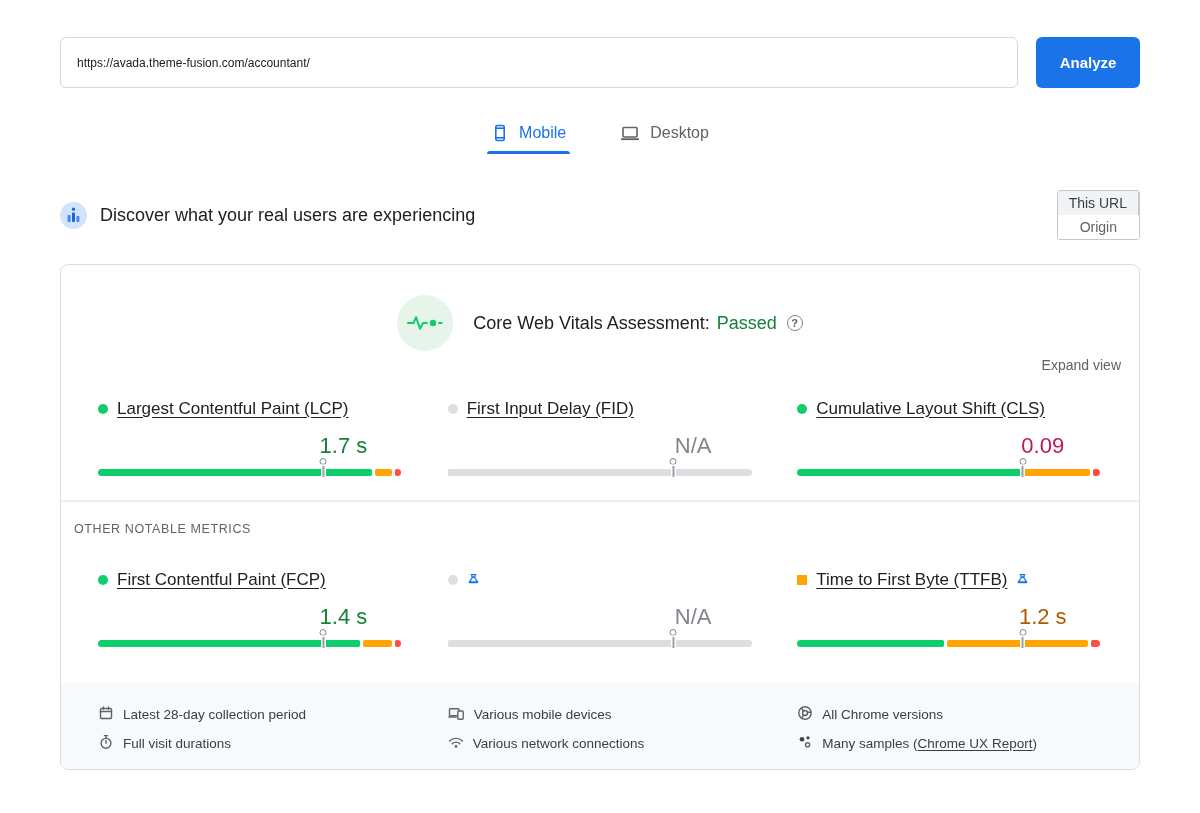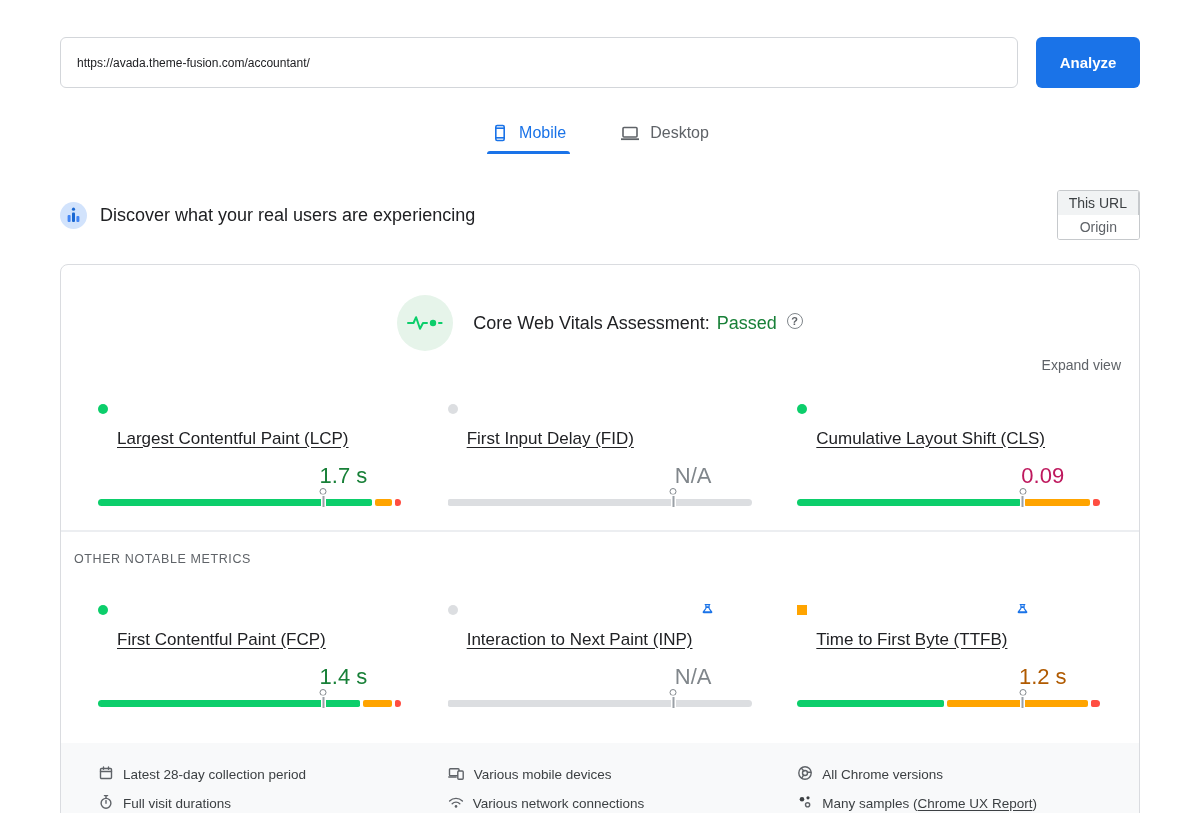--- a/index.html
+++ b/index.html
@@ -35,37 +35,37 @@
   .seg { font-family:"Liberation Sans", sans-serif; font-size:14px; padding:4px 11px;
          background:#fff; color:#5f6368; border:none; cursor:pointer; }
   .seg.selected { background:#f1f3f4; color:#3c4043; border-right:1px solid #c6c9cc; }
 
   
   .card { margin:24px 60px 0; border:1px solid #dadce0; border-radius:8px; overflow:hidden; }
   .cwv-header { display:flex; align-items:center; justify-content:center; gap:20px;
                 padding-top:30px; }
   .pulse-circle { width:56px; height:56px; border-radius:50%; background:#e6f4ea;
                   display:flex; align-items:center; justify-content:center; }
-  .cwv-title { font-size:18px; font-weight:500; display:flex; align-items:flex-start; gap:7px; }
+  .cwv-title { font-size:18px; font-weight:500; display:flex; align-items:center; gap:7px; }
   .passed { color:#188038; }
   .help-icon { width:16px; height:16px; border:1.3px solid #80868b; border-radius:50%;
                color:#5f6368; font-size:11px; font-weight:bold; display:inline-flex;
                align-items:center; justify-content:center; margin-left:3px; cursor:pointer; }
   .expand { text-align:right; padding-right:18px; margin-top:6px; font-size:14px;
             color:#5f6368; cursor:pointer; }
 
   
   .metrics-grid { display:grid; grid-template-columns:1fr 1fr 1fr; column-gap:45px;
                   padding:0 37px; margin-top:26px; }
   .metrics-grid.other { margin-top:34px; }
   .metric-title-row { display:flex; align-items:flex-start; gap:9px; }
   .indicator { flex:none; width:10px; height:10px; margin-top:5px; }
   .indicator.circle { border-radius:50%; }
   .metric-link { font-size:17px; color:#202124; text-decoration:underline;
-                 text-underline-offset:3px; cursor:pointer;margin-top:30px; }
+                 text-underline-offset:3px; cursor:pointer; }
   .flask { flex:none; margin-top:3px; }
   .metric-value { position:relative; height:24px; margin-top:14px; }
   .metric-value span { position:absolute; transform:translateX(-50%); white-space:nowrap;
                        font-size:22px;margin-left:20px; }
   .bar-row { position:relative; margin-top:12px; height:7px; }
   .bar-track { display:flex; gap:3px; height:7px; }
   .seg-bar { height:7px; border-radius:2px; }
   .bar-track .seg-bar:first-child { border-radius:4px 2px 2px 4px; }
   .bar-track .seg-bar:last-child { border-radius:2px 4px 4px 2px; }
   .marker { position:absolute; top:-11px; width:7px; height:7px; background:#fff;
@@ -218,21 +218,20 @@
               <div class="seg-bar" style="flex: 0 1 86%; background: rgb(12, 206, 107);"></div>
               <div class="seg-bar" style="flex: 0 1 9.5%; background: rgb(255, 164, 0);"></div>
               <div class="seg-bar" style="flex: 0 1 2%; background: rgb(255, 78, 66);"></div>
             </div>
             <div class="marker" style="left: 74%;"></div>
           </div>
         </div>
         <div class="metric">
           <div class="metric-title-row">
             <span class="indicator circle" style="background: rgb(220, 222, 225);"></span>
-            <a class="metric-link">Interaction to Next Paint (INP)</a>
             <span><svg class="flask" width="13" height="13" viewBox="0 0 24 24" fill="#1a73e8">
                 <path d="M16.96 2H7.04c-.42 0-.65.48-.39.81L8 4.5v5.17L3.4 15.8C2.42 17.11 3.36 19 5 19h14c1.64 0 2.58-1.89 1.6-3.2L16 9.67V4.5l1.35-1.69c.26-.33.03-.81-.39-.81zM10 6V4h4v2h-4zm-3.28 9 3.28-4.37V9h4v1.63L17.28 15H6.72z"></path>
               </svg></span>
           </div>
           <div class="metric-value">
             <span style="color: rgb(128, 134, 139); left: 74%;">N/A</span>
           </div>
           <div class="bar-row">
             <div class="bar-track">
               <div class="seg-bar" style="flex: 0 1 100%; background: rgb(220, 222, 225);"></div>

